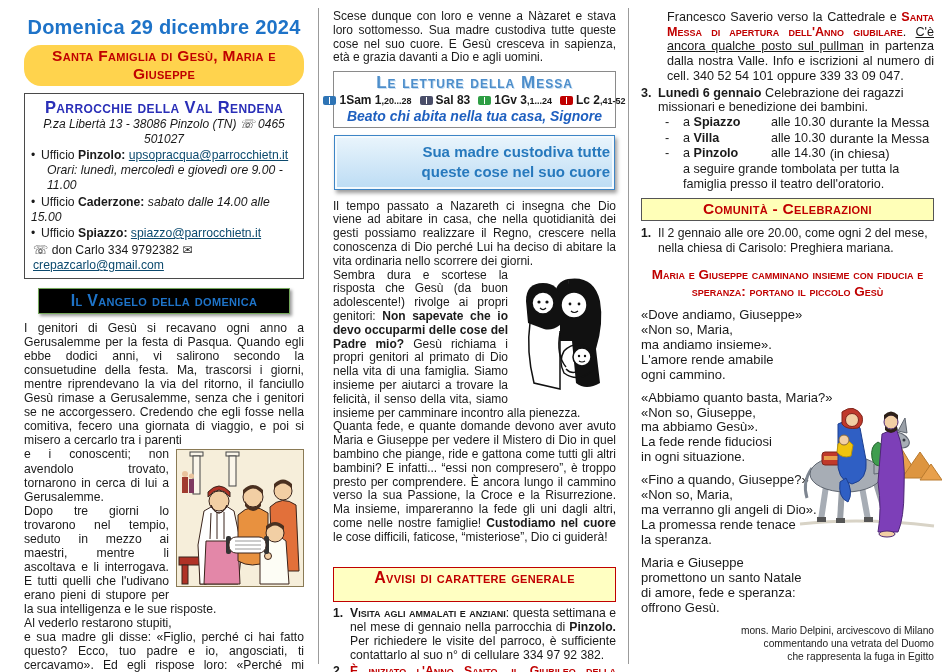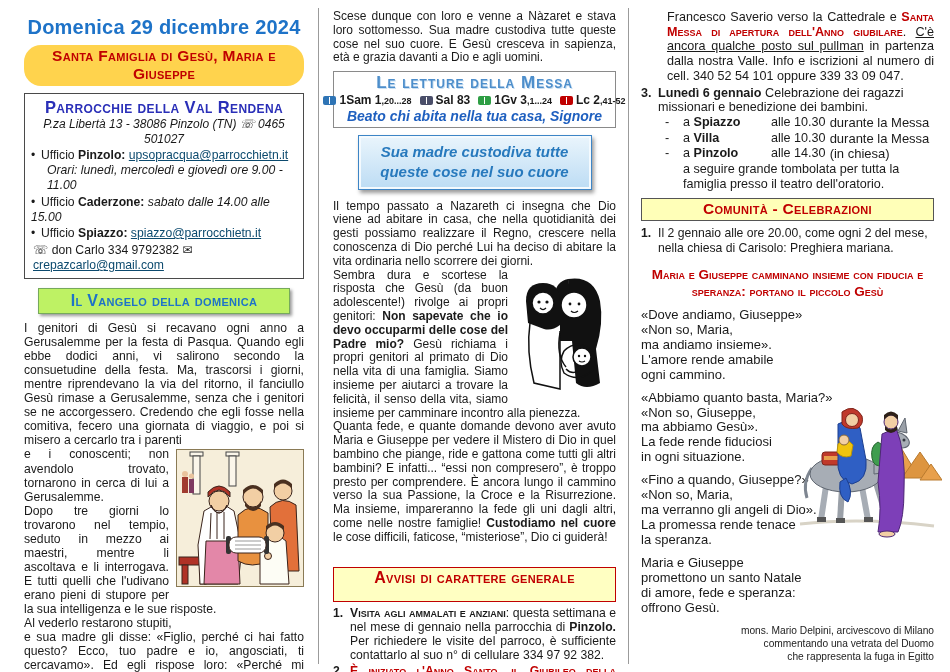--- a/index.html
+++ b/index.html
@@ -21,44 +21,44 @@
   .parish-box { border:1.5px solid #4a4a4a; padding:3px 6px 5px; font-size:12.2px; line-height:1.24; }
   .parish-title { color:#2a2fb8; font-weight:bold; font-variant:small-caps; text-align:center; font-size:16.5px; letter-spacing:.4px; }
   .parish-address { font-style:italic; text-align:center; font-size:12px; }
   .office { margin-top:1px; }
   .office .bullet { display:inline-block; width:10px; }
   .b { font-weight:bold; }
   .link { color:#0c4a6e; text-decoration:underline; cursor:pointer; }
   .office-hours { font-style:italic; margin-left:16px; }
   .italic { font-style:italic; }
   .pastor { margin-top:2px; margin-left:2px; }
-  .green-box { background:#bef264; border:1px solid #76a95c; box-shadow:2px 2px 3px rgba(0,0,0,.4);
+  .green-box { background:#000000; border:1px solid #76a95c; box-shadow:2px 2px 3px rgba(0,0,0,.4);
                width:252px; margin:9px auto 7px; text-align:center; padding:3px 1px; }
   .green-box .t { color:#1e73c8; font-weight:bold; font-variant:small-caps; font-size:16px; letter-spacing:.3px; }
   .gospel-src { font-size:13px; margin:3px 0 2px; }
   .gospel-src .ref { font-size:11px; font-weight:normal; }
   .just { text-align:justify; font-size:12.2px; line-height:1.15; }
   .just p { margin:0; }
   .temple-img { float:right; width:128px; height:138px; margin:2px 0 2px 7px; }
 
   
   .mjust { text-align:justify; font-size:12px; line-height:1.15; }
   .mjust p { margin:0; }
   .letture-box { border:1px solid #8a8a8a; padding:1px 4px 3px; margin:6px 0 6px; text-align:center; }
   .letture-title { font-variant:small-caps; font-weight:bold; font-size:17px; color:#4d8ecb;
                    letter-spacing:1px; text-shadow:1px 1px 0 #c9dff2; }
   .readings { font-size:12px; font-weight:bold; display:flex; justify-content:center; gap:8px; align-items:center; margin-top:0; }
   .reading { white-space:nowrap; }
   .rsub { font-size:9px; }
   .book-icon { display:inline-block; width:13px; height:9px; border-radius:2px; margin-right:3px; position:relative; top:0.5px; }
   .book-icon::after { content:""; position:absolute; left:6px; top:1px; bottom:1px; width:1px; background:#fff; }
   .verse { color:#1e5fbf; font-weight:bold; font-style:italic; font-size:14px; margin-top:1px; }
-  .quote-box { width:234px; margin:7px auto 10px; background:linear-gradient(180deg,#eaf5fc 0%, #bcdcf4 100%);
+  .quote-box { width:281px; margin:7px auto 10px; background:linear-gradient(180deg,#eaf5fc 0%, #bcdcf4 100%);
                border:1.5px solid #3d85c6; box-shadow:2px 3px 4px rgba(0,0,0,.4), inset 0 0 0 2px #f4fafe;
-               text-align:center; padding:6px 4px; color:#2779bd; font-size:15px; font-weight:bold; font-style:italic;
+               text-align:right; padding:6px 4px; color:#2779bd; font-size:15px; font-weight:bold; 
                white-space:pre-line; line-height:1.35; }
   .family-img { float:right; width:102px; height:126px; margin:2px 0 2px 6px; }
   .avvisi-box { background:#ffffc2; border:1.5px solid #c00000; text-align:center; padding:1px 0 14px; margin:22px 0 4px; }
   .avvisi-box .t { color:#c00000; font-weight:bold; font-variant:small-caps; font-size:16px; letter-spacing:.3px; }
   .nlist { font-size:12.2px; line-height:1.15; }
   .nitem { display:flex; margin-top:2px; }
   .nnum { width:17px; font-weight:bold; flex:none; }
   .ntext { text-align:justify; }
   .lead-caps { font-weight:bold; font-variant:small-caps; }
   .lead-red { color:#c00000; font-weight:bold; font-variant:small-caps; }

